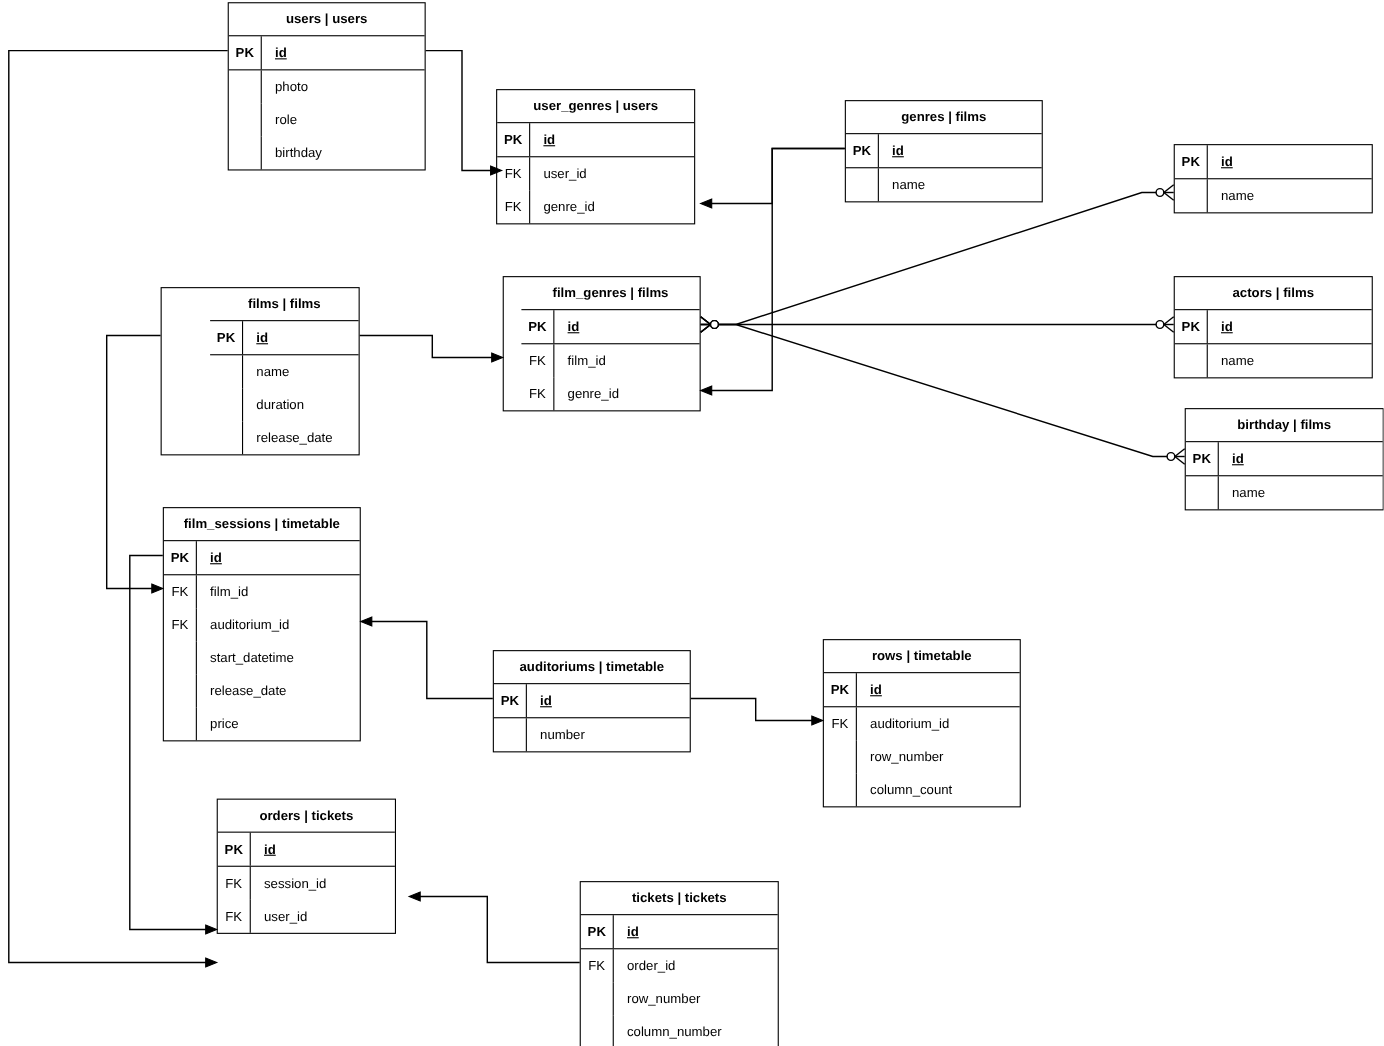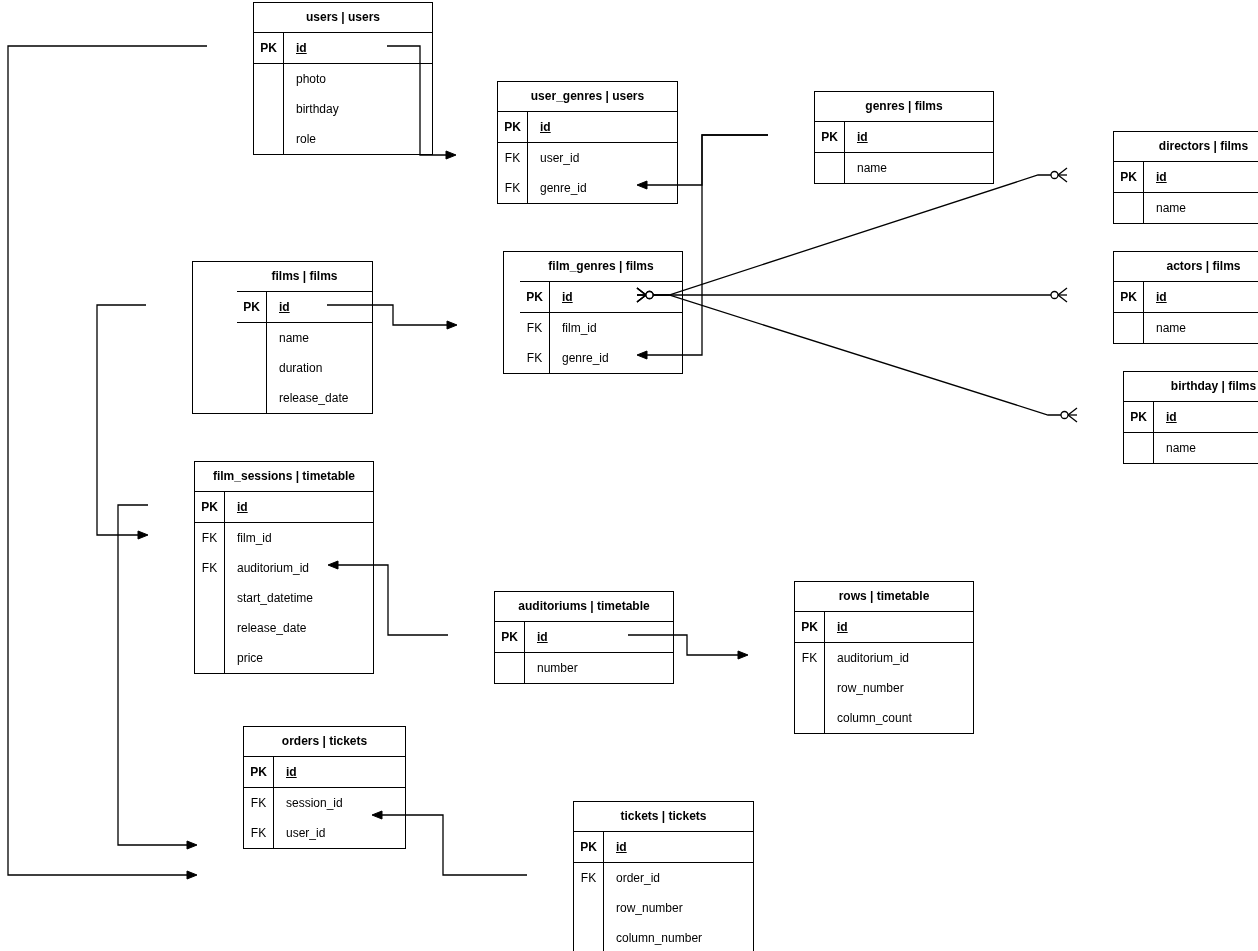--- a/index.html
+++ b/index.html
@@ -9,21 +9,20 @@
     background:#ffffff;
     overflow:hidden;
     font-family:"Liberation Sans",sans-serif;
   }
   .entity{
     position:absolute;
     background:#ffffff;
     border:1.4px solid #000000;
     box-sizing:border-box;
     z-index:1;
-    margin-left:46px;
   }
   .entity-title{
     height:29px;line-height:29px;
     text-align:center;
     font-size:12px;font-weight:bold;
     color:#000;
     border-bottom:1.4px solid #000;
     white-space:nowrap;
   }
   .attr-row{
@@ -136,25 +135,25 @@
       <div class="attr-row pk-row">
         <div class="key-cell pk">PK</div>
         <div class="name-cell pk">id</div>
       </div>
       <div class="attr-row">
         <div class="key-cell"></div>
         <div class="name-cell">photo</div>
       </div>
       <div class="attr-row">
         <div class="key-cell"></div>
+        <div class="name-cell">role</div>
+      </div>
+      <div class="attr-row">
+        <div class="key-cell"></div>
         <div class="name-cell">birthday</div>
-      </div>
-      <div class="attr-row">
-        <div class="key-cell"></div>
-        <div class="name-cell">role</div>
       </div>
     </div>
     <div class="entity" style="left: 451px; top: 81px; width: 181px;">
       <div class="entity-title">user_genres | users</div>
       <div class="attr-row pk-row">
         <div class="key-cell pk">PK</div>
         <div class="name-cell pk">id</div>
       </div>
       <div class="attr-row">
         <div class="key-cell">FK</div>
@@ -170,21 +169,20 @@
       <div class="attr-row pk-row">
         <div class="key-cell pk">PK</div>
         <div class="name-cell pk">id</div>
       </div>
       <div class="attr-row">
         <div class="key-cell"></div>
         <div class="name-cell">name</div>
       </div>
     </div>
     <div class="entity" style="left: 1067px; top: 131px; width: 181px;">
-      <div class="entity-title">directors | films</div>
       <div class="attr-row pk-row">
         <div class="key-cell pk">PK</div>
         <div class="name-cell pk">id</div>
       </div>
       <div class="attr-row">
         <div class="key-cell"></div>
         <div class="name-cell">name</div>
       </div>
     </div>
     <div class="entity" style="left: 1067px; top: 251px; width: 181px;">

